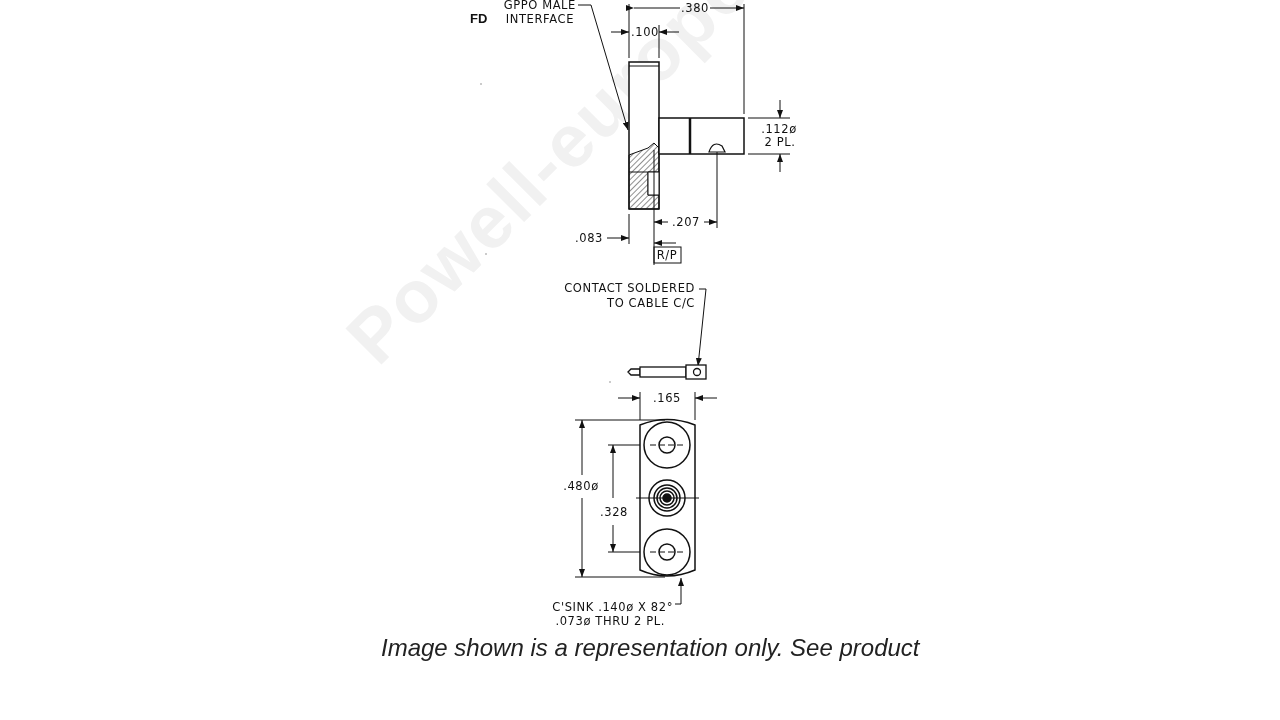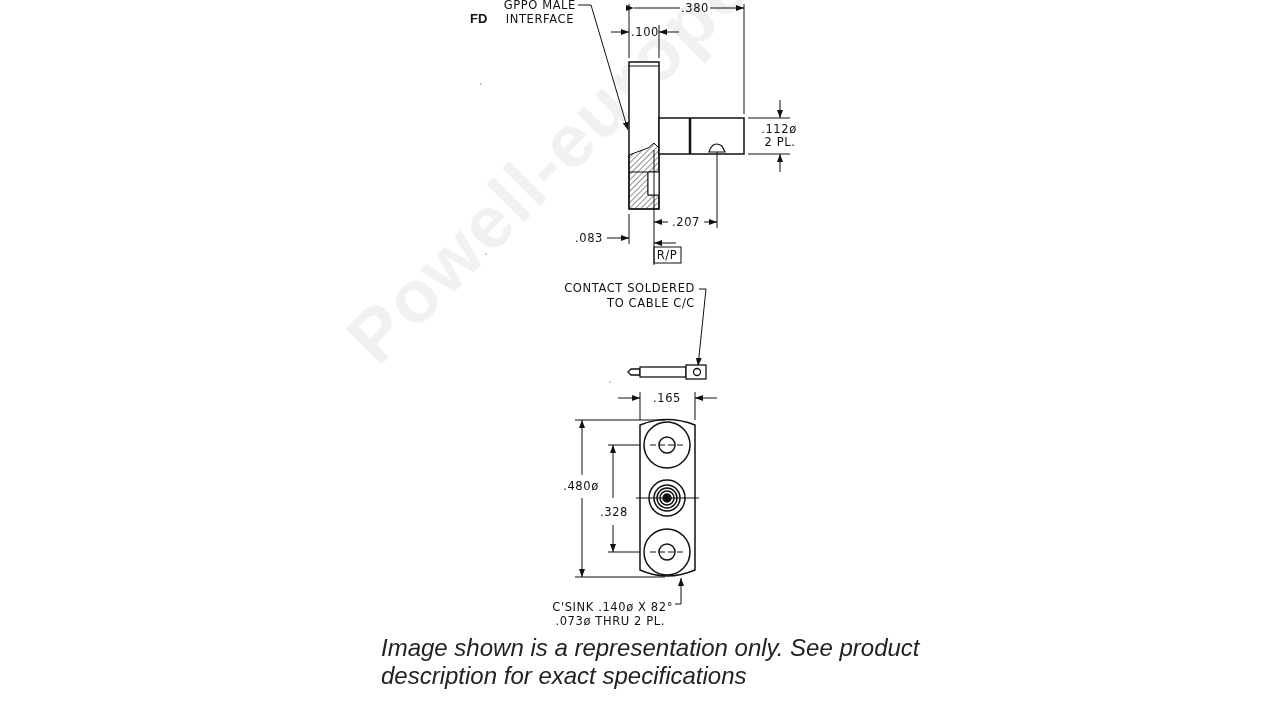--- a/index.html
+++ b/index.html
@@ -130,14 +130,13 @@
   <text class="cad" x="673" y="611" text-anchor="end">C'SINK .140ø X 82°</text>
   <text class="cad" x="665" y="625" text-anchor="end">.073ø THRU 2 PL.</text>
 
   <circle cx="481" cy="84" r="0.8" fill="#888"></circle>
   <circle cx="486" cy="254" r="0.8" fill="#888"></circle>
   <circle cx="610" cy="382" r="0.8" fill="#888"></circle>
 </svg>
 
 <div class="caption">
   <div>Image shown is a representation only. See product</div>
-  <div>description for exact specifications</div>
 </div>
 
 </body></html>

